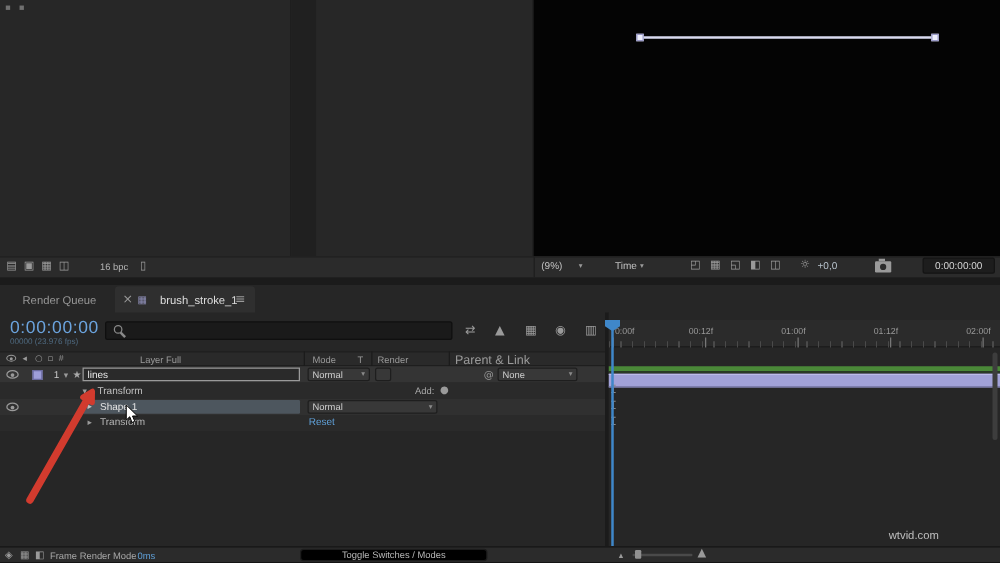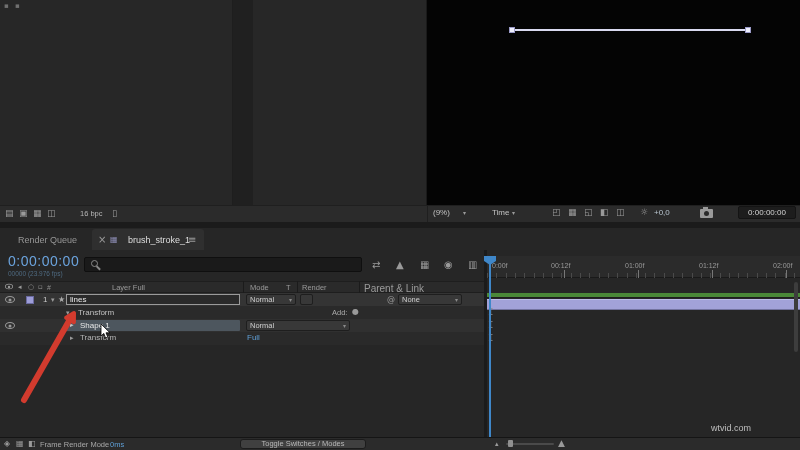--- a/index.html
+++ b/index.html
@@ -140,21 +140,21 @@
   <div class="abs" style="left:66px;top:320px;width:174px;height:11px;background:#4d565e;border-radius:1px;"></div>
   <span class="abs icon" style="left:70px;top:322px;font-size:7px;color:#c5c5c5;">▸</span>
   <span class="abs txt" style="left:80px;top:322px;font-size:8px;color:#e6e6e6;">Shape 1</span>
   <div class="dd" style="left:246px;top:320px;width:104px;">
     <span>Normal</span>
       <span class="arr">▾</span>
   </div>
 
   <span class="abs icon" style="left:70px;top:335px;font-size:7px;">▸</span>
   <span class="abs txt" style="left:80px;top:334px;font-size:8px;color:#b5b5b5;">Transform</span>
-  <span class="abs txt" style="left:247px;top:334px;font-size:8px;color:#5f9fd6;">Full</span>
+  <span class="abs txt" style="left:247px;top:334px;font-size:8px;color:#5f9fd6;">Reset</span>
 
   <div class="vline" style="left:484px;top:250px;width:3px;height:187px;"></div>
 
   <div class="abs" style="left:487px;top:250px;width:313px;height:187px;background:#262626;"></div>
   <div class="abs" style="left:487px;top:256px;width:313px;height:22px;background:#2b2b2b;border-bottom:1px solid #1a1a1a;"></div>
   <span class="abs txt" style="left:492px;top:262px;font-size:7px;color:#999;">0:00f</span>
   <span class="abs txt" style="left:551px;top:262px;font-size:7px;color:#999;">00:12f</span>
   <span class="abs txt" style="left:625px;top:262px;font-size:7px;color:#999;">01:00f</span>
   <span class="abs txt" style="left:699px;top:262px;font-size:7px;color:#999;">01:12f</span>
   <span class="abs txt" style="left:773px;top:262px;font-size:7px;color:#999;">02:00f</span>
@@ -176,21 +176,21 @@
 
   <div class="abs" style="left:489px;top:256px;width:2px;height:181px;background:#3f87c9;"></div>
   <div class="abs" style="left:484px;top:256px;width:12px;height:9px;background:#3f87c9;clip-path:polygon(0 0,100% 0,100% 55%,50% 100%,0 55%);"></div>
 
   <div class="abs" style="left:0;top:437px;width:800px;height:13px;background:#2b2b2b;border-top:1px solid #151515;"></div>
   <span class="abs icon" style="left:4px;top:440px;font-size:8px;">◈</span>
   <span class="abs icon" style="left:16px;top:440px;font-size:8px;">▦</span>
   <span class="abs icon" style="left:28px;top:440px;font-size:8px;">◧</span>
   <span class="abs txt" style="left:40px;top:441px;font-size:7.5px;color:#a8a8a8;">Frame Render Mode</span>
   <span class="abs txt" style="left:110px;top:441px;font-size:7.5px;color:#5f9fd6;">0ms</span>
-  <div class="abs" style="left:240px;top:439px;width:126px;height:10px;background:#404040;border:1px solid #1c1c1c;border-radius:3px;display:flex;align-items:center;justify-content:center;">
+  <div class="abs" style="left:240px;top:439px;width:150px;height:10px;background:#000000;border:1px solid #1c1c1c;border-radius:3px;display:flex;align-items:center;justify-content:center;">
     <span class="txt" style="font-size:7.5px;color:#b8b8b8;">Toggle Switches / Modes</span>
   </div>
   <span class="abs icon" style="left:495px;top:441px;font-size:7px;">▴</span>
   <div class="abs" style="left:506px;top:443px;width:48px;height:2px;background:#4a4a4a;border-radius:1px;"></div>
   <div class="abs" style="left:508px;top:440px;width:5px;height:7px;background:#909090;border-radius:1px;"></div>
   <span class="abs icon" style="left:558px;top:439px;font-size:9px;">▲</span>
   <span class="abs txt" style="left:711px;top:424px;font-size:9px;color:#d8d8d8;opacity:0.85;">wtvid.com</span>
 
   <svg class="abs" style="left:8px;top:300px;" width="90" height="108" viewBox="0 0 90 108">
     <line x1="16" y1="100" x2="61" y2="21" stroke="#d23b2e" stroke-width="6" stroke-linecap="round"></line>

